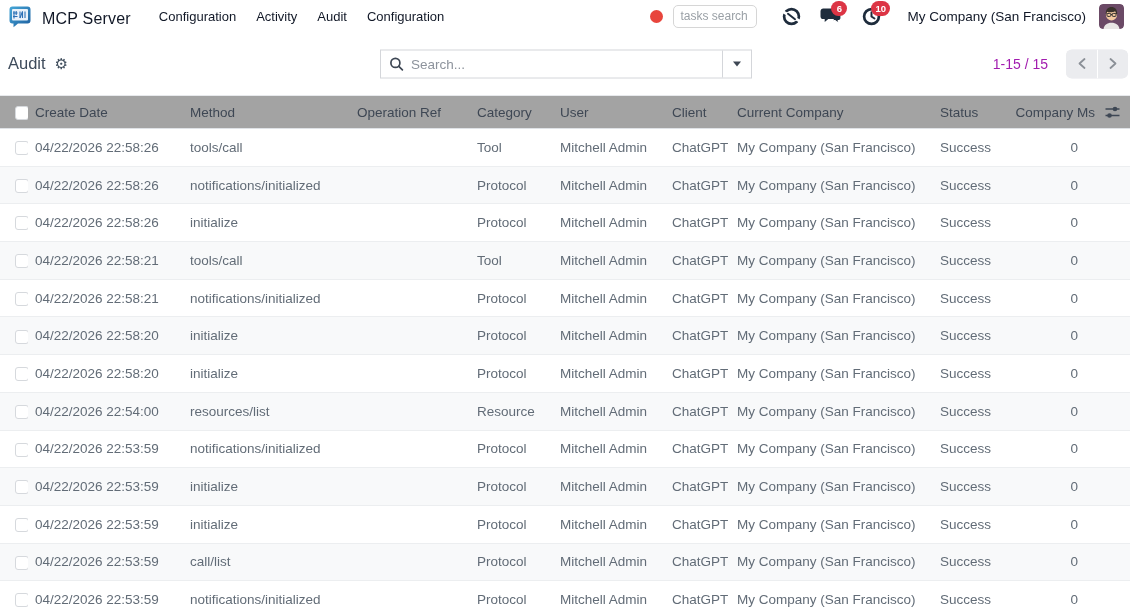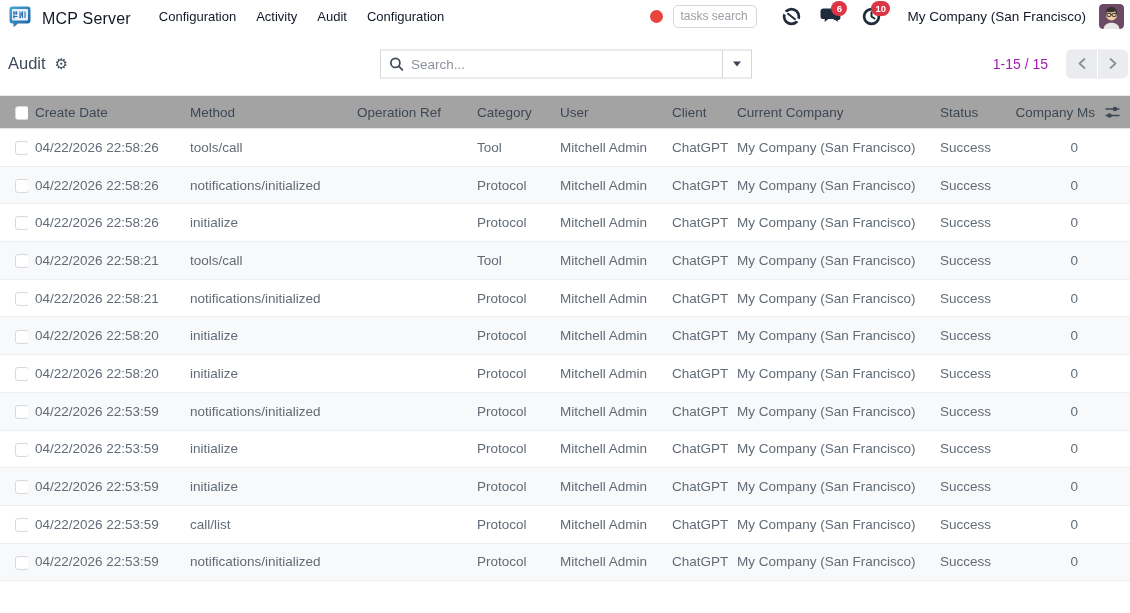--- a/index.html
+++ b/index.html
@@ -310,20 +310,33 @@
     <td class="right col-opref"></td>
     <td>Protocol</td>
     <td>Mitchell Admin</td>
     <td>ChatGPT</td>
     <td>My Company (San Francisco)</td>
     <td>Success</td>
     <td class="right col-latency">0</td>
     <td></td>
   </tr>
 
+  <tr>
+    <td><span class="checkbox"></span></td>
+    <td>04/22/2026 22:54:00</td>
+    <td>resources/list</td>
+    <td class="right col-opref"></td>
+    <td>Resource</td>
+    <td>Mitchell Admin</td>
+    <td>ChatGPT</td>
+    <td>My Company (San Francisco)</td>
+    <td>Success</td>
+    <td class="right col-latency">0</td>
+    <td></td>
+  </tr>
 
   <tr>
     <td><span class="checkbox"></span></td>
     <td>04/22/2026 22:53:59</td>
     <td>notifications/initialized</td>
     <td class="right col-opref"></td>
     <td>Protocol</td>
     <td>Mitchell Admin</td>
     <td>ChatGPT</td>
     <td>My Company (San Francisco)</td>

